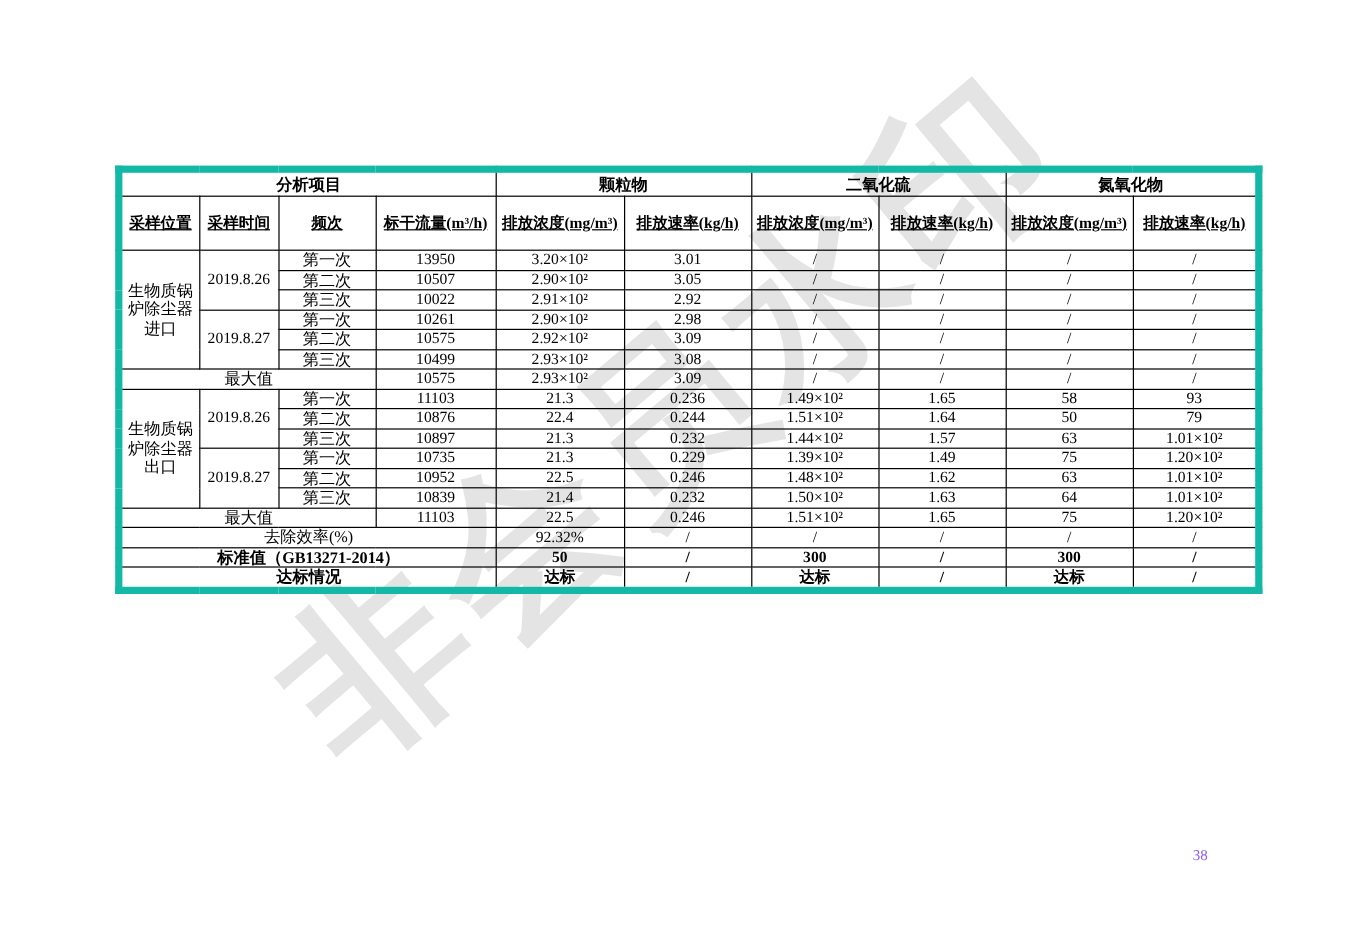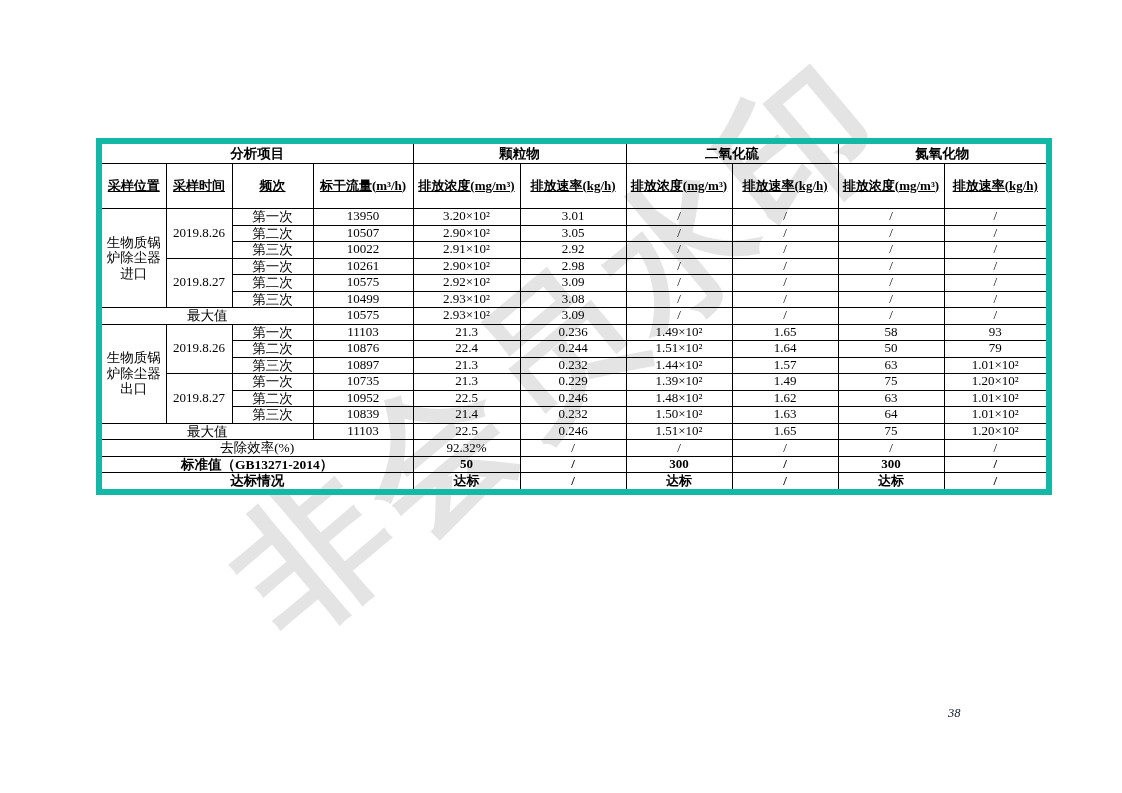--- a/index.html
+++ b/index.html
@@ -46,22 +46,22 @@
   td.cell-label{font-size:13.5px;}
   tr.r-bold td{font-weight:bold;}
 
   .paragraph{
     position:absolute;left:88px;top:478px;width:952px;z-index:2;
     font-size:17.5px;line-height:40px;text-align:justify;text-indent:2em;
     letter-spacing:0.5px;
   }
 
   .page-number{
-    position:absolute;left:948px;top:706px;z-index:2;
-    font-size:12.5px;color:#0f172a;font-style:italic;
+    position:absolute;left:994px;top:706px;z-index:2;
+    font-size:12.5px;color:#8b5cf6;
   }
 </style>
 </head>
 <body>
 
 <div class="page">
 
   <div class="watermark">非会员水印</div>
 
 

